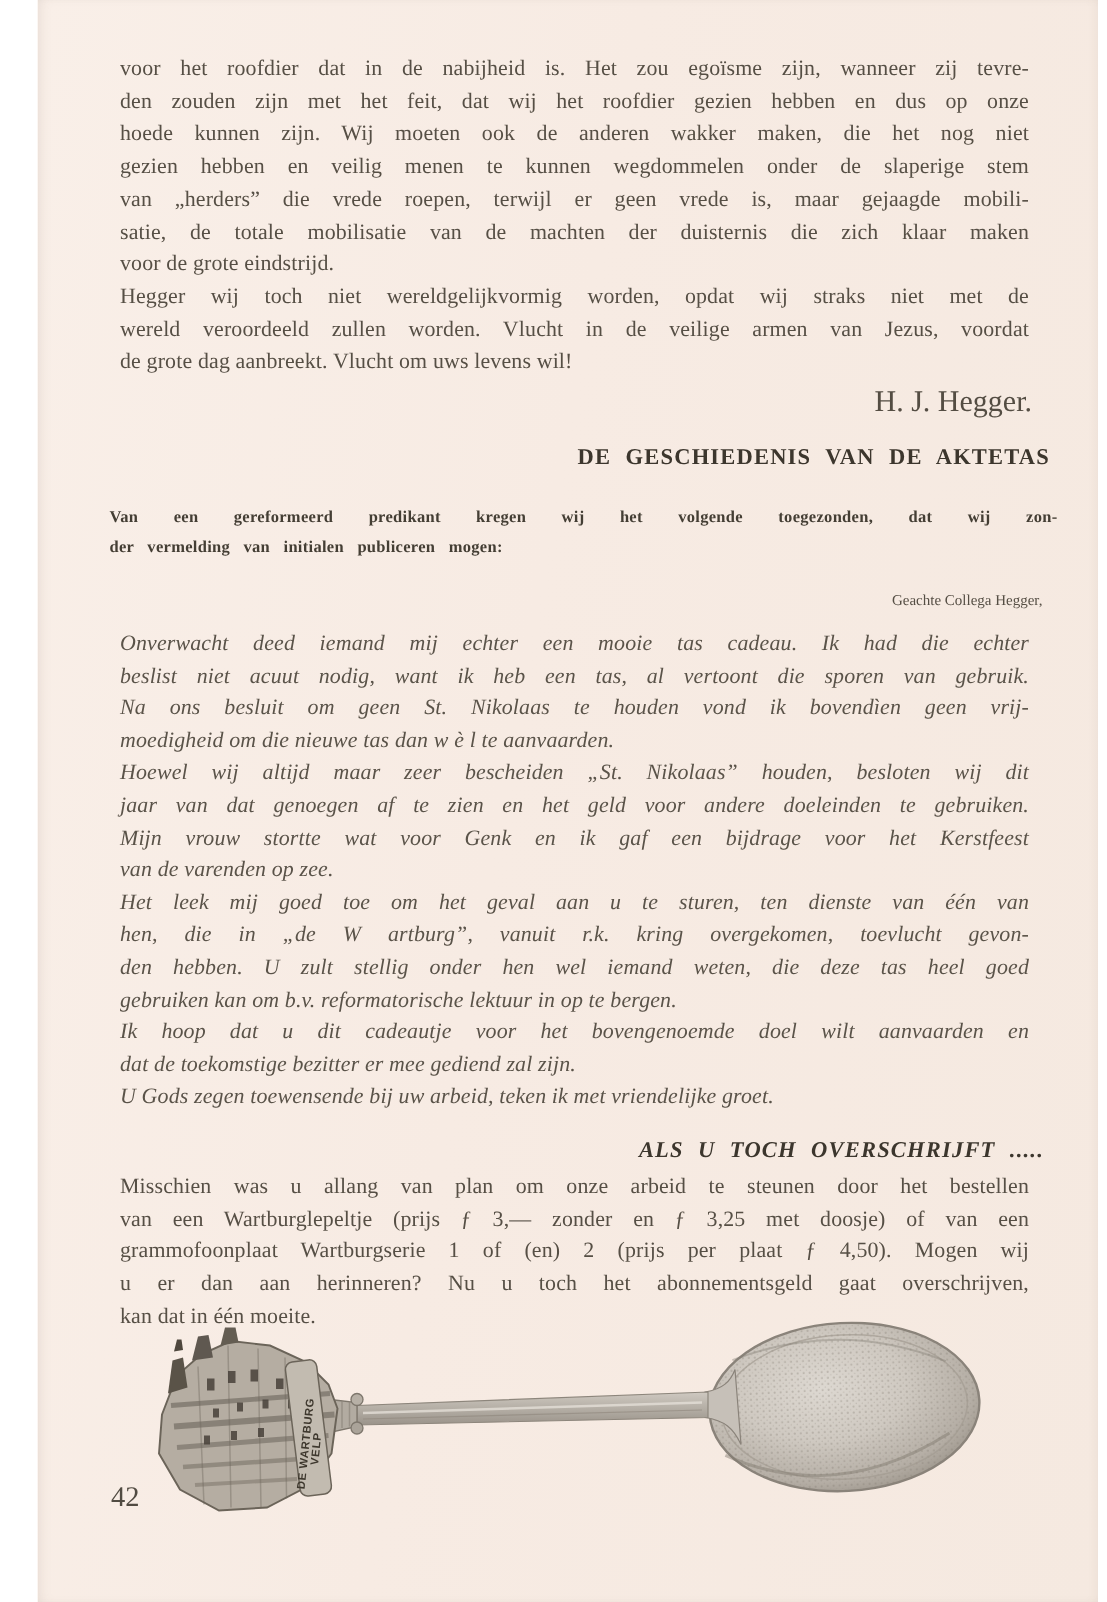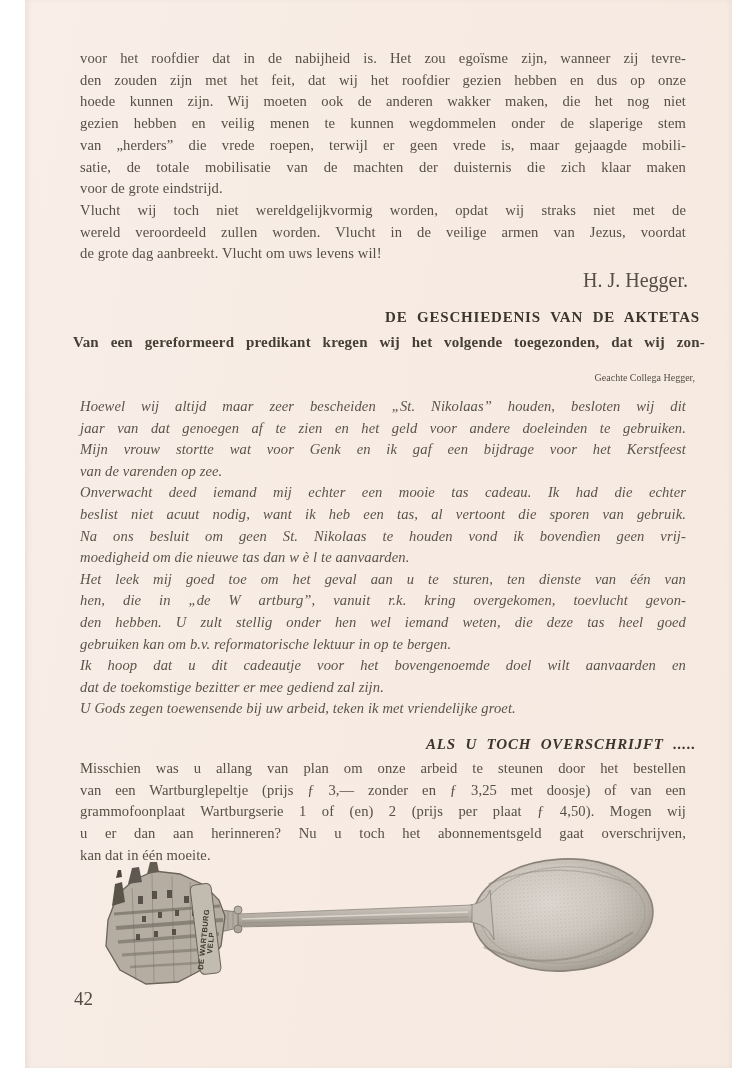--- a/index.html
+++ b/index.html
@@ -4,40 +4,40 @@
 <style>
   html,body{margin:0;padding:0;background:#ffffff;}
   body{width:738px;height:1068px;position:relative;overflow:hidden;}
   .scan-page{
     position:absolute;left:25px;top:0;width:707px;height:1068px;
     background:linear-gradient(100deg,#f9efe8 0%,#f7ebe3 45%,#f5e9e0 100%);
     box-shadow:inset 5px 0 10px -6px rgba(90,70,60,.18), inset -4px 0 9px -6px rgba(90,70,60,.12);
   }
   .content{
     position:relative;
-    padding:48px 46px 0 55px;
+    padding:36px 46px 0 55px;
     font-family:"Liberation Serif","DejaVu Serif",serif;
     font-size:14.6px;color:#564f45;
   }
   .tline{line-height:21.7px;text-align:justify;text-align-last:justify;letter-spacing:.1px;}
   .tline.plast{text-align-last:left;}
   .tpara{margin:0;}
   .letter .tline{font-style:italic;line-height:21.6px;color:#5a5349;}
   .signature{
     text-align:right;margin:4px -2px 0 0;font-size:20px;color:#544d43;line-height:22px;
   }
   .heading{
     font-weight:bold;color:#3c362d;font-size:15px;line-height:20px;
     letter-spacing:.8px;word-spacing:5px;text-align:right;
   }
   .heading-aktetas{margin:16px -14px 0 0;}
   .heading-overschrijft{margin:14px -10px 0 0;font-style:italic;}
   .intro{
-    font-weight:bold;color:#443e34;font-size:15px;
-    margin:5px -19px 0 -7px;
+    font-weight:bold;color:#443e34;font-size:11px;
+    margin:20px -19px 0 -7px;
   }
   .intro .tline{line-height:20px;letter-spacing:.2px;word-spacing:1.5px;}
   .intro .tline.plast{word-spacing:6px;}
   .salutation{
     text-align:right;margin:15px -9px 0 0;font-size:10px;color:#554e44;line-height:22px;
   }
   .letter{margin-top:7px;}
   .closing-para{margin-top:4px;}
   .spoon{display:block;margin:-8px 0 0 12px;}
   .pageno{
@@ -55,48 +55,49 @@
         <div class="tpara">
           <div class="tline">voor het roofdier dat in de nabijheid is. Het zou egoïsme zijn, wanneer zij tevre-</div>
           <div class="tline">den zouden zijn met het feit, dat wij het roofdier gezien hebben en dus op onze</div>
           <div class="tline">hoede kunnen zijn. Wij moeten ook de anderen wakker maken, die het nog niet</div>
           <div class="tline">gezien hebben en veilig menen te kunnen wegdommelen onder de slaperige stem</div>
           <div class="tline">van „herders” die vrede roepen, terwijl er geen vrede is, maar gejaagde mobili-</div>
           <div class="tline">satie, de totale mobilisatie van de machten der duisternis die zich klaar maken</div>
           <div class="tline plast">voor de grote eindstrijd.</div>
         </div>
         <div class="tpara">
-          <div class="tline">Vlucht wij toch niet wereldgelijkvormig worden, opdat wij straks niet met de</div>
+          <div class="tline">Hegger wij toch niet wereldgelijkvormig worden, opdat wij straks niet met de</div>
           <div class="tline">wereld veroordeeld zullen worden. Vlucht in de veilige armen van Jezus, voordat</div>
           <div class="tline plast">de grote dag aanbreekt. Vlucht om uws levens wil!</div>
         </div>
       </div>
 
     <div class="signature">H. J. Hegger.</div>
 
     <div class="heading heading-aktetas">DE GESCHIEDENIS VAN DE AKTETAS</div>
 
     <div class="intro">
         <div class="tline">Van een gereformeerd predikant kregen wij het volgende toegezonden, dat wij zon-</div>
+        <div class="tline plast">der vermelding van initialen publiceren mogen:</div>
       </div>
 
     <div class="salutation">Geachte Collega Hegger,</div>
 
     <div class="letter">
         <div class="tpara">
+          <div class="tline">Onverwacht deed iemand mij echter een mooie tas cadeau. Ik had die echter</div>
+          <div class="tline">beslist niet acuut nodig, want ik heb een tas, al vertoont die sporen van gebruik.</div>
+          <div class="tline">Na ons besluit om geen St. Nikolaas te houden vond ik bovendìen geen vrij-</div>
+          <div class="tline plast">moedigheid om die nieuwe tas dan w è l te aanvaarden.</div>
+        </div>
+        <div class="tpara">
           <div class="tline">Hoewel wij altijd maar zeer bescheiden „St. Nikolaas” houden, besloten wij dit</div>
           <div class="tline">jaar van dat genoegen af te zien en het geld voor andere doeleinden te gebruiken.</div>
           <div class="tline">Mijn vrouw stortte wat voor Genk en ik gaf een bijdrage voor het Kerstfeest</div>
           <div class="tline plast">van de varenden op zee.</div>
-        </div>
-        <div class="tpara">
-          <div class="tline">Onverwacht deed iemand mij echter een mooie tas cadeau. Ik had die echter</div>
-          <div class="tline">beslist niet acuut nodig, want ik heb een tas, al vertoont die sporen van gebruik.</div>
-          <div class="tline">Na ons besluit om geen St. Nikolaas te houden vond ik bovendìen geen vrij-</div>
-          <div class="tline plast">moedigheid om die nieuwe tas dan w è l te aanvaarden.</div>
         </div>
         <div class="tpara">
           <div class="tline">Het leek mij goed toe om het geval aan u te sturen, ten dienste van één van</div>
           <div class="tline">hen, die in „de W artburg”, vanuit r.k. kring overgekomen, toevlucht gevon-</div>
           <div class="tline">den hebben. U zult stellig onder hen wel iemand weten, die deze tas heel goed</div>
           <div class="tline plast">gebruiken kan om b.v. reformatorische lektuur in op te bergen.</div>
         </div>
         <div class="tpara">
           <div class="tline">Ik hoop dat u dit cadeautje voor het bovengenoemde doel wilt aanvaarden en</div>
           <div class="tline plast">dat de toekomstige bezitter er mee gediend zal zijn.</div>

